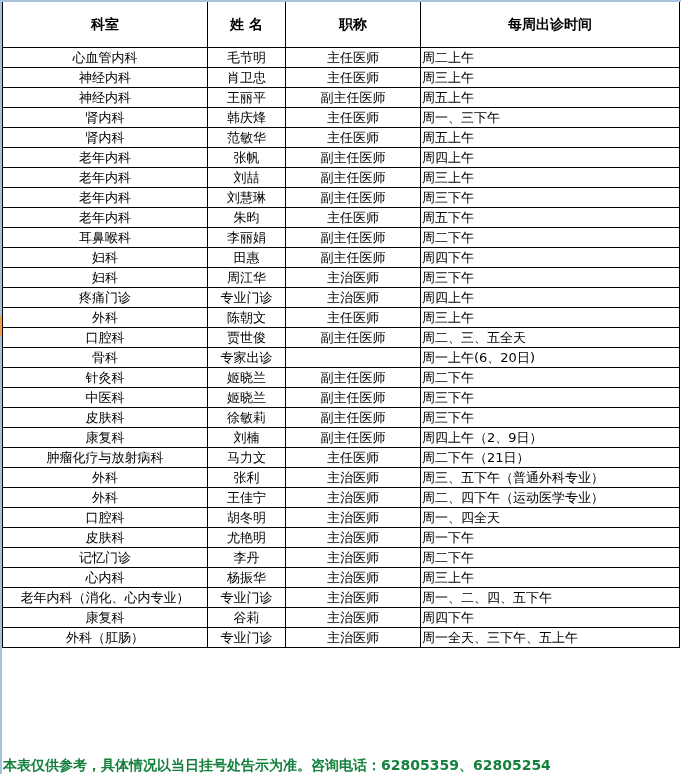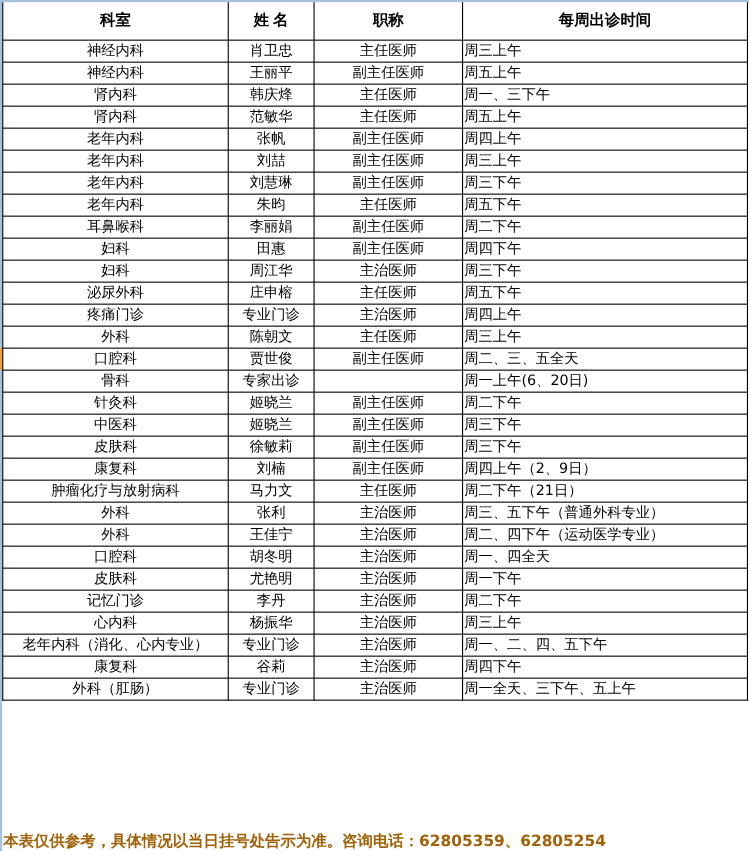--- a/index.html
+++ b/index.html
@@ -1,24 +1,24 @@
 <!DOCTYPE html>
 <html><head>
 <meta charset="utf-8">
 <style>
   html, body { margin: 0; padding: 0; background: #ffffff; }
   body { width: 681px; height: 774px; overflow: hidden; position: relative; font-family: "DejaVu Sans", sans-serif; }
   .frame { position: absolute; left: 0; top: 0; width: 681px; height: 774px; border-top: 2px solid #a9c1dc; border-left: 2px solid #a9c1dc; box-sizing: border-box; }
   table { position: absolute; left: 2px; top: 2px; border-collapse: collapse; table-layout: fixed; width: 677px; }
   td, th { border: 1px solid #000; padding: 0; height: 19px; font-size: 13px; color: #000; white-space: nowrap; overflow: hidden; line-height: 19px; }
-  th { height: 34px; font-weight: bold; font-size: 14px; border-top: none; font-family: Liberation Serif, serif; }
+  th { height: 45px; font-weight: bold; font-size: 14px; border-top: none; }
   td.c { text-align: center; }
   td.l { text-align: left; padding-left: 1px; }
   col.c1 { width: 205px; } col.c2 { width: 78px; } col.c3 { width: 135px; } col.c4 { width: 259px; }
-  .footer { position: absolute; left: 3px; top: 757px; font-size: 14px; font-weight: bold; color: #a16207; white-space: nowrap; line-height: 16px; }
+  .footer { position: absolute; left: 3px; top: 757px; font-size: 14px; font-weight: bold; color: #15803d; white-space: nowrap; line-height: 16px; }
   .orange-mark { position: absolute; left: 0; top: 316px; width: 2px; height: 20px; background: #f0a040; }
 </style>
 </head>
 <body>
 
 <div class="frame"></div>
 <div class="orange-mark"></div>
 
 <table>
   <colgroup>
@@ -30,20 +30,26 @@
   <thead>
     <tr>
       <th>科室</th>
       <th>姓 名</th>
       <th>职称</th>
       <th>每周出诊时间</th>
     </tr>
   </thead>
   <tbody id="tbody">
       <tr>
+        <td class="c">心血管内科</td>
+        <td class="c">毛节明</td>
+        <td class="c">主任医师</td>
+        <td class="l">周二上午</td>
+      </tr>
+      <tr>
         <td class="c">神经内科</td>
         <td class="c">肖卫忠</td>
         <td class="c">主任医师</td>
         <td class="l">周三上午</td>
       </tr>
       <tr>
         <td class="c">神经内科</td>
         <td class="c">王丽平</td>
         <td class="c">副主任医师</td>
         <td class="l">周五上午</td>
@@ -94,26 +100,20 @@
         <td class="c">妇科</td>
         <td class="c">田惠</td>
         <td class="c">副主任医师</td>
         <td class="l">周四下午</td>
       </tr>
       <tr>
         <td class="c">妇科</td>
         <td class="c">周江华</td>
         <td class="c">主治医师</td>
         <td class="l">周三下午</td>
-      </tr>
-      <tr>
-        <td class="c">泌尿外科</td>
-        <td class="c">庄申榕</td>
-        <td class="c">主任医师</td>
-        <td class="l">周五下午</td>
       </tr>
       <tr>
         <td class="c">疼痛门诊</td>
         <td class="c">专业门诊</td>
         <td class="c">主治医师</td>
         <td class="l">周四上午</td>
       </tr>
       <tr>
         <td class="c">外科</td>
         <td class="c">陈朝文</td>

